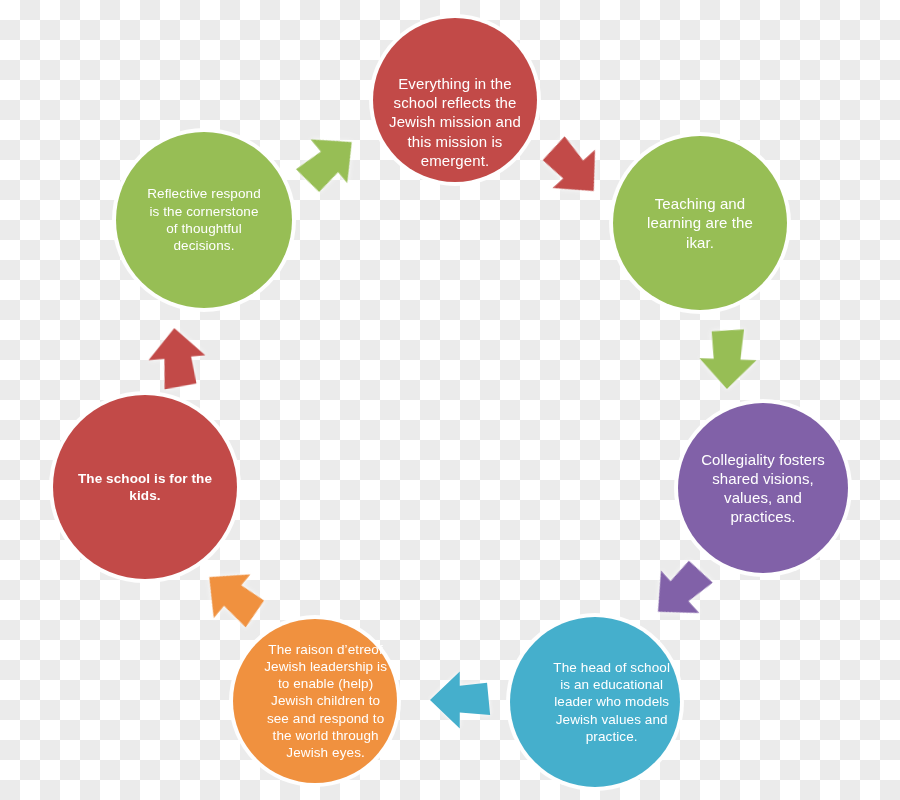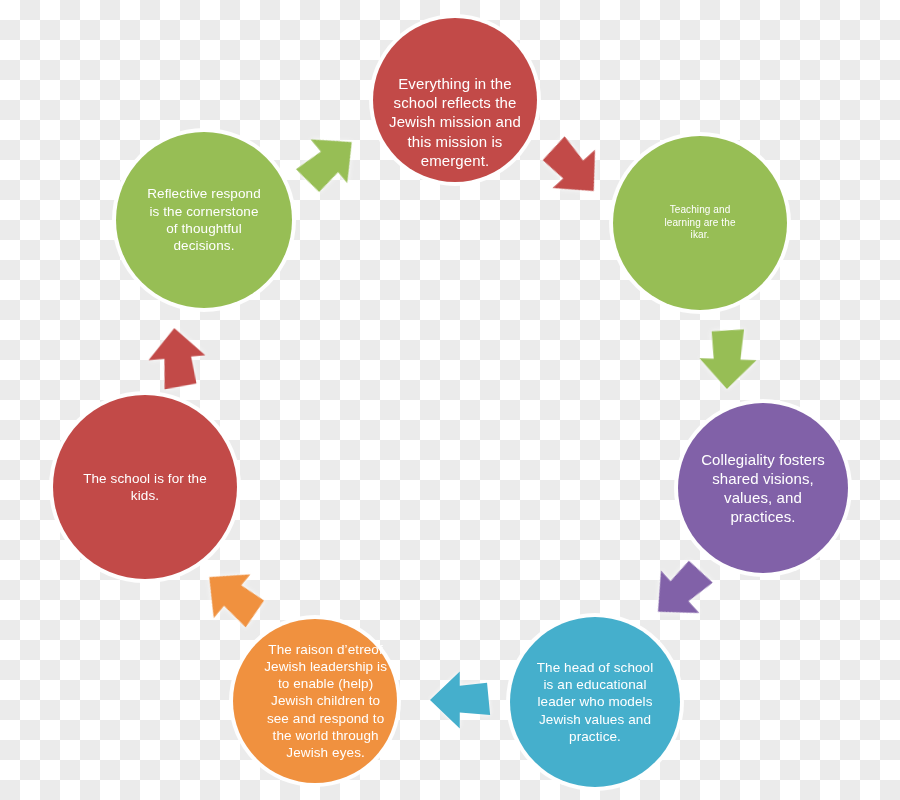--- a/index.html
+++ b/index.html
@@ -54,48 +54,48 @@
 <div id="canvas">
   <div id="nodes-layer">
       <div class="node" style="left: 373px; top: 18px; width: 164px; height: 164px; background: rgb(194, 74, 72);">
         <div class="node-label" style="font-size: 15px; margin-top: 44px;">Everything in the
 school reflects the
 Jewish mission and
 this mission is
 emergent.</div>
       </div>
       <div class="node" style="left: 613px; top: 136px; width: 174px; height: 174px; background: rgb(151, 190, 85);">
-        <div class="node-label" style="font-size: 10px;">Teaching and
+        <div class="node-label" style="font-size: 15px;">Teaching and
 learning are the
 ikar.</div>
       </div>
       <div class="node" style="left: 678px; top: 403px; width: 170px; height: 170px; background: rgb(129, 97, 168);">
         <div class="node-label" style="font-size: 15px;">Collegiality fosters
 shared visions,
 values, and
 practices.</div>
       </div>
-      <div class="node" style="left: 510px; top: 617px; width: 170px; height: 170px; background: rgb(69, 175, 204);">
+      <div class="node" style="left: 510px; top: 617px; width: 170px; height: 170px; background: rgb(69, 175, 204); justify-content: flex-end;">
         <div class="node-label" style="font-size: 13.5px;">The head of school
 is an educational
 leader who models
 Jewish values and
 practice.</div>
       </div>
       <div class="node" style="left: 233px; top: 619px; width: 164px; height: 164px; background: rgb(240, 145, 63); justify-content: flex-end;">
         <div class="node-label" style="font-size: 13.5px;">The raison d’etreof
 Jewish leadership is
 to enable (help)
 Jewish children to
 see and respond to
 the world through
 Jewish eyes.</div>
       </div>
       <div class="node" style="left: 53px; top: 395px; width: 184px; height: 184px; background: rgb(194, 74, 72);">
-        <div class="node-label" style="font-size: 13.5px;">The school is for the
+        <div class="node-label" style="font-size: 13.5px; font-weight: bold;">The school is for the
 kids.</div>
       </div>
       <div class="node" style="left: 116px; top: 132px; width: 176px; height: 176px; background: rgb(151, 190, 85);">
         <div class="node-label" style="font-size: 13.5px;">Reflective respond
 is the cornerstone
 of thoughtful
 decisions.</div>
       </div>
     </div>
   <div id="arrows-layer">

